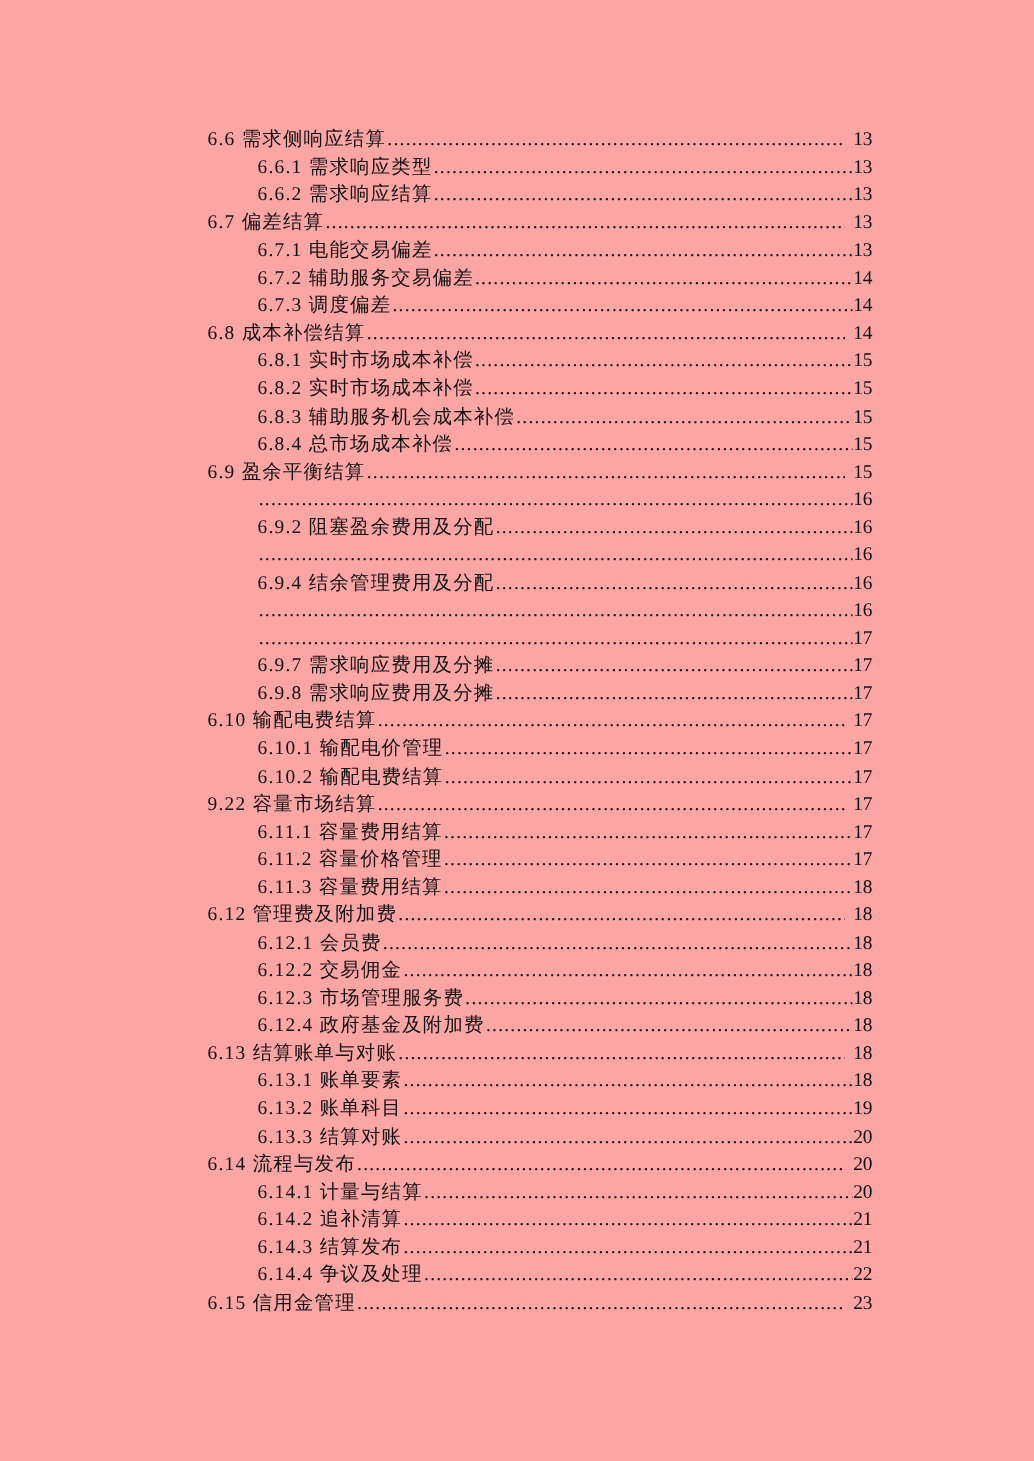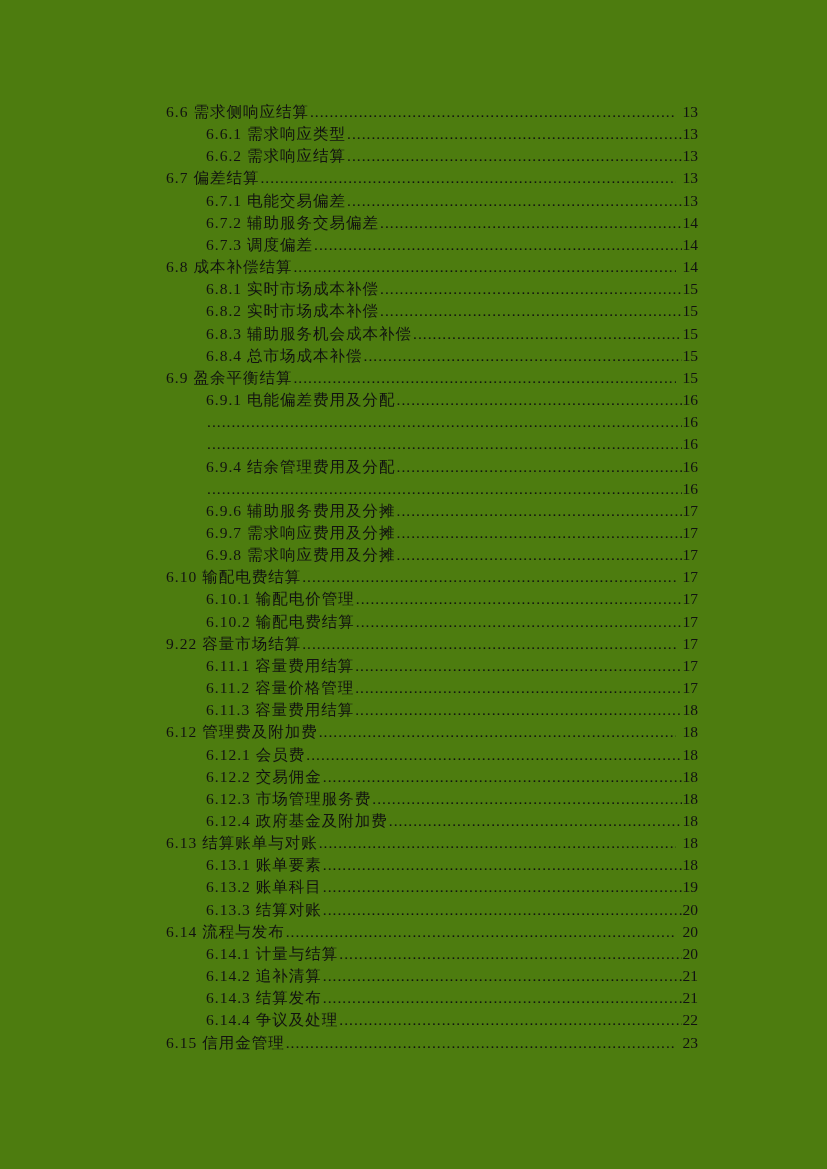--- a/index.html
+++ b/index.html
@@ -4,21 +4,21 @@
 <style>
   html, body {
     margin: 0;
     padding: 0;
     background: #ffffff;
   }
   .page {
     position: relative;
     width: 827px;
     height: 1169px;
-    background: #4d7c0f;
+    background: #fca5a5;
     color: #111111;
     font-family: "Liberation Serif", "DejaVu Serif", serif;
     overflow: hidden;
   }
   .toc {
     position: absolute;
     top: 101px;
     left: 166px;
     width: 532px;
   }
@@ -129,43 +129,42 @@
     <span class="entry-label"><span class="entry-number">6.8.4</span><span class="entry-title">总市场成本补偿</span></span>
     <span class="leader"></span>
     <span class="entry-page">15</span>
   </div>
       <div class="toc-row level1">
     <span class="entry-label"><span class="entry-number">6.9</span><span class="entry-title">盈余平衡结算</span></span>
     <span class="leader"></span>
     <span class="entry-page">15</span>
   </div>
       <div class="toc-row level2">
-    <span class="entry-label"><span class="entry-number">6.9.1</span><span class="entry-title">电能偏差费用及分配</span></span>
-    <span class="leader"></span>
-    <span class="entry-page">16</span>
-  </div>
-      <div class="toc-row level2">
+    <span class="leader"></span>
+    <span class="entry-page">16</span>
+  </div>
+      <div class="toc-row level2">
+    <span class="entry-label"><span class="entry-number">6.9.2</span><span class="entry-title">阻塞盈余费用及分配</span></span>
     <span class="leader"></span>
     <span class="entry-page">16</span>
   </div>
       <div class="toc-row level2">
     <span class="leader"></span>
     <span class="entry-page">16</span>
   </div>
       <div class="toc-row level2">
     <span class="entry-label"><span class="entry-number">6.9.4</span><span class="entry-title">结余管理费用及分配</span></span>
     <span class="leader"></span>
     <span class="entry-page">16</span>
   </div>
       <div class="toc-row level2">
     <span class="leader"></span>
     <span class="entry-page">16</span>
   </div>
       <div class="toc-row level2">
-    <span class="entry-label"><span class="entry-number">6.9.6</span><span class="entry-title">辅助服务费用及分摊</span></span>
     <span class="leader"></span>
     <span class="entry-page">17</span>
   </div>
       <div class="toc-row level2">
     <span class="entry-label"><span class="entry-number">6.9.7</span><span class="entry-title">需求响应费用及分摊</span></span>
     <span class="leader"></span>
     <span class="entry-page">17</span>
   </div>
       <div class="toc-row level2">
     <span class="entry-label"><span class="entry-number">6.9.8</span><span class="entry-title">需求响应费用及分摊</span></span>

